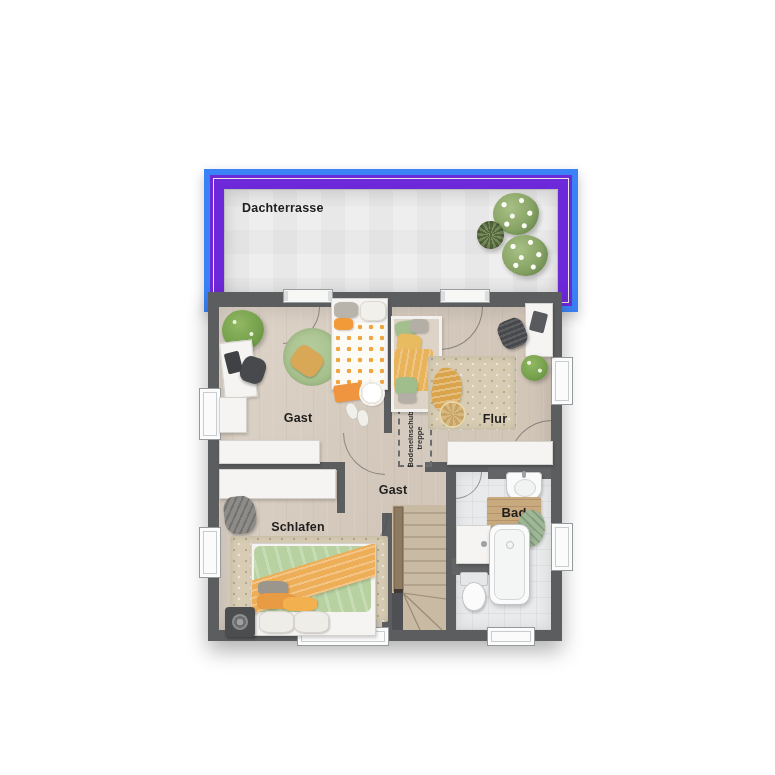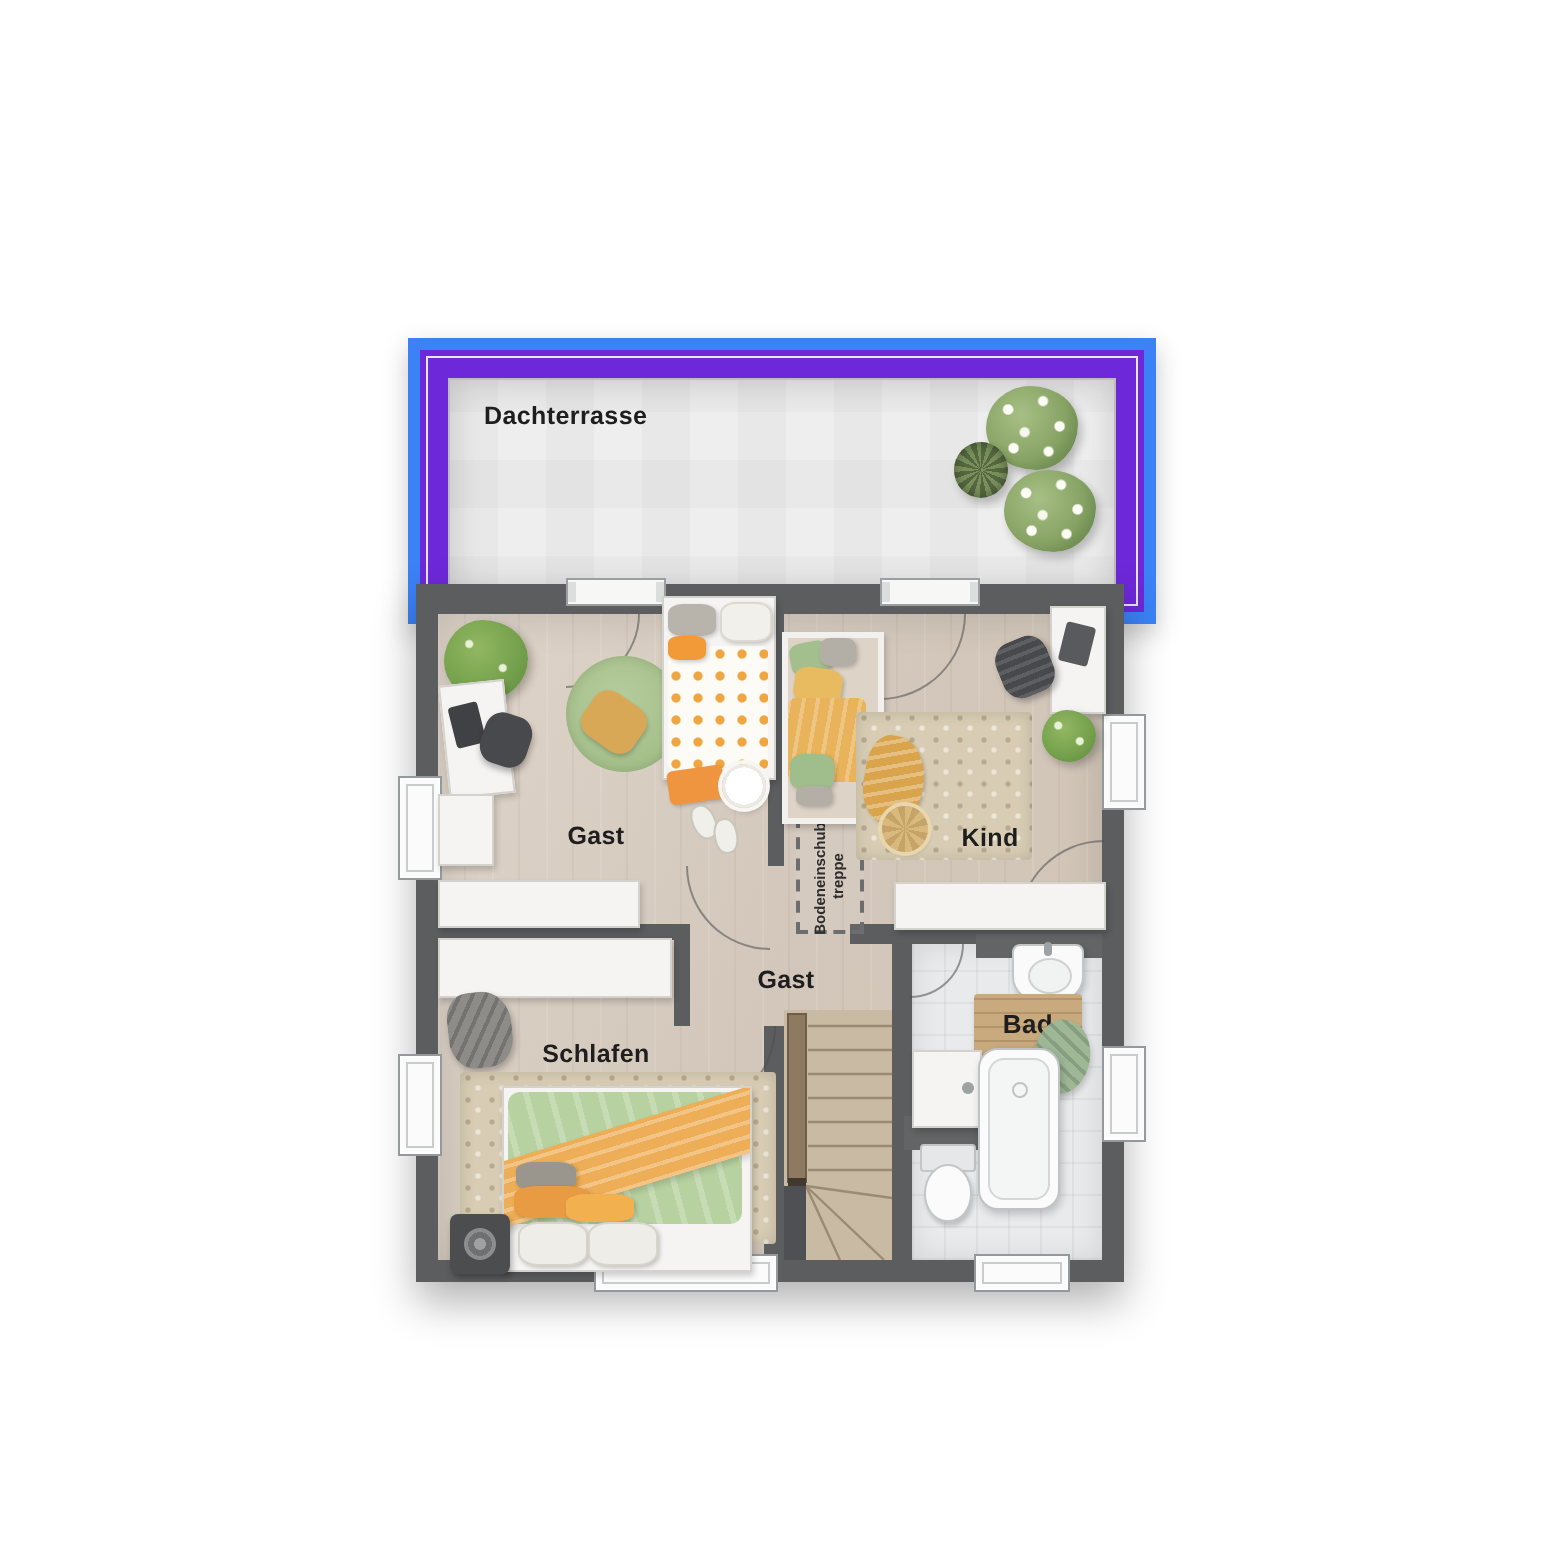--- a/index.html
+++ b/index.html
@@ -171,21 +171,21 @@
   <div class="abs" style="left:432px;top:368px;width:30px;height:44px;background:#daa44c;border-radius:40% 60% 50% 50%;transform:rotate(10deg);
     background-image:repeating-linear-gradient(160deg, rgba(255,255,255,.3) 0 2px, transparent 2px 6px);box-shadow:1px 1px 2px rgba(0,0,0,.2);"></div>
   <div class="abs" style="left:441px;top:403px;width:23px;height:23px;border-radius:50%;
     background:repeating-conic-gradient(#d9b97e 0 20deg, #c6a468 20deg 40deg);box-shadow:0 0 0 2px #e8d7ad,1px 1px 2px rgba(0,0,0,.25);"></div>
   <div class="abs white-f" style="left:525px;top:303px;width:26px;height:52px;"></div>
   <div class="abs" style="left:531px;top:312px;width:15px;height:20px;background:#585a5d;transform:rotate(14deg);border-radius:2px;"></div>
   <div class="abs dark-chair" style="left:499px;top:319px;width:27px;height:29px;transform:rotate(-22deg);
     background-image:repeating-linear-gradient(0deg, rgba(255,255,255,.12) 0 2px, transparent 2px 5px);"></div>
   <div class="abs plant-small" style="left:521px;top:355px;width:27px;height:26px;"></div>
   <div class="abs white-f" style="left:447px;top:441px;width:104px;height:22px;"></div>
-  <div class="abs room-label lbl-center" style="left:495px;top:419px;">Kind</div>
+  <div class="abs room-label lbl-center" style="left:495px;top:419px;">Flur</div>
 
   <div class="abs room-label lbl-center" style="left:393px;top:490px;">Gast</div>
 
   <div class="abs white-f" style="left:219px;top:469px;width:115px;height:28px;"></div>
   <div class="abs" style="left:224px;top:496px;width:32px;height:38px;background:#8d8c89;border-radius:35% 45% 40% 40%;transform:rotate(-6deg);
     background-image:repeating-linear-gradient(120deg, rgba(0,0,0,.18) 0 2px, transparent 2px 6px);box-shadow:1px 2px 3px rgba(0,0,0,.25);"></div>
   <div class="abs rug-beige" style="left:230px;top:536px;width:158px;height:86px;"></div>
   <div class="abs white-f" style="left:251px;top:543px;width:123px;height:91px;overflow:hidden;">
     <div class="abs" style="left:2px;top:2px;width:117px;height:66px;background:#b7d2a0;border-radius:6px;
       background-image:repeating-linear-gradient(75deg, rgba(255,255,255,.22) 0 3px, transparent 3px 12px);"></div>

